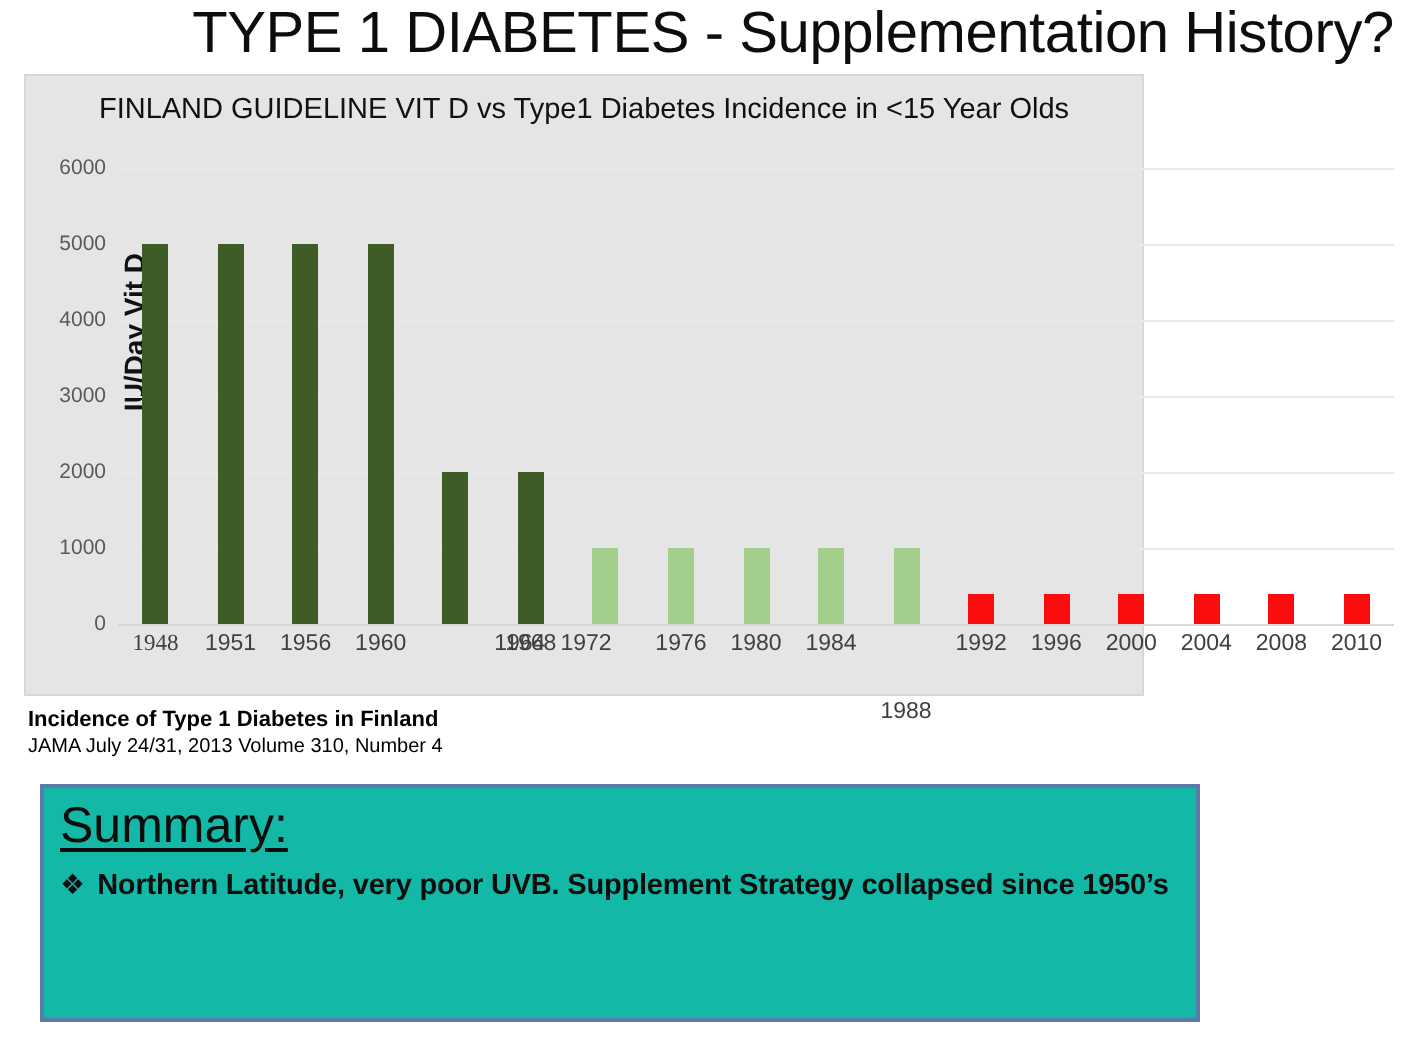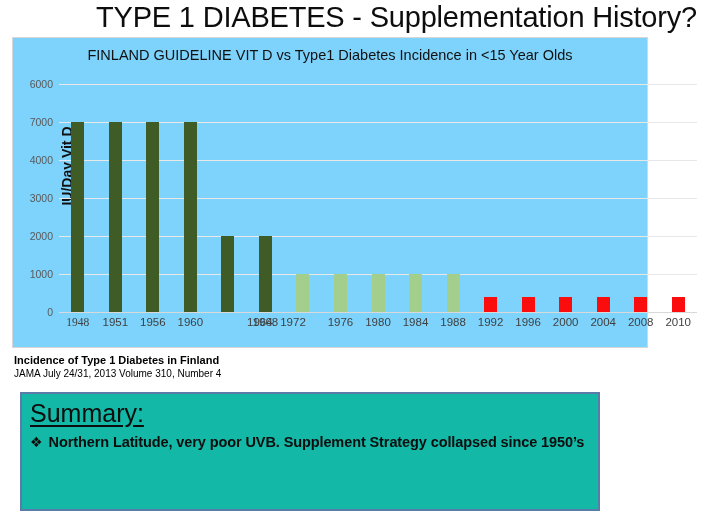--- a/index.html
+++ b/index.html
@@ -30,24 +30,24 @@
     letter-spacing: -0.2px;
     white-space: nowrap;
     margin-left: 40px;
   }
 
   
   #chart-frame {
     position: absolute;
     left: 12px;
     top: 37px;
-    width: 636px;
+    width: 560px;
     height: 311px;
     border: 1px solid #d7d7d7;
-    background: #7dd3fc;
+    background: #e5e5e5;
     box-sizing: border-box;
   }
   #chart-title {
     position: absolute;
     left: 0;
     top: 9px;
     width: 100%;
     text-align: center;
     font-size: 14.5px;
     color: #111111;
@@ -212,21 +212,21 @@
         <div class="gridline" style="top: 76px;"></div>
         <div class="gridline" style="top: 38px;"></div>
         <div class="gridline" style="top: 0px;"></div>
       </div>
     <div id="yticks">
         <div class="ytick" style="top: 228px;">0</div>
         <div class="ytick" style="top: 190px;">1000</div>
         <div class="ytick" style="top: 152px;">2000</div>
         <div class="ytick" style="top: 114px;">3000</div>
         <div class="ytick" style="top: 76px;">4000</div>
-        <div class="ytick" style="top: 38px;">7000</div>
+        <div class="ytick" style="top: 38px;">5000</div>
         <div class="ytick" style="top: 0px;">6000</div>
       </div>
     <div id="bars">
         <div class="bar" style="height: 190px; left: 12.2647px; background: rgb(63, 92, 38);"></div>
         <div class="bar" style="height: 190px; left: 49.7941px; background: rgb(63, 92, 38);"></div>
         <div class="bar" style="height: 190px; left: 87.3235px; background: rgb(63, 92, 38);"></div>
         <div class="bar" style="height: 190px; left: 124.853px; background: rgb(63, 92, 38);"></div>
         <div class="bar" style="height: 76px; left: 162.382px; background: rgb(63, 92, 38);"></div>
         <div class="bar" style="height: 76px; left: 199.912px; background: rgb(63, 92, 38);"></div>
         <div class="bar" style="height: 38px; left: 237.441px; background: rgb(163, 206, 140);"></div>
@@ -247,21 +247,21 @@
       <div class="xtick" style="left: 18.7647px; font-family: Liberation Serif, serif;">1948</div>
       <div class="xtick" style="left: 56.2941px;">1951</div>
       <div class="xtick" style="left: 93.8235px;">1956</div>
       <div class="xtick" style="left: 131.353px;">1960</div>
       <div class="xtick" style="left: 168.882px; margin-left: 32px;">1964</div>
       <div class="xtick" style="left: 206.412px;">1968</div>
       <div class="xtick" style="left: 234px;">1972</div>
       <div class="xtick" style="left: 281.471px;">1976</div>
       <div class="xtick" style="left: 319px;">1980</div>
       <div class="xtick" style="left: 356.529px;">1984</div>
-      <div class="xtick" style="left: 394.059px;">1988</div>
+      <div class="xtick" style="left: 394.059px; margin-top: 34px;">1988</div>
       <div class="xtick" style="left: 431.588px;">1992</div>
       <div class="xtick" style="left: 469.118px;">1996</div>
       <div class="xtick" style="left: 506.647px;">2000</div>
       <div class="xtick" style="left: 544.176px;">2004</div>
       <div class="xtick" style="left: 581.706px;">2008</div>
       <div class="xtick" style="left: 619.235px;">2010</div>
     </div>
 </div>
 
 <div id="footnote">

